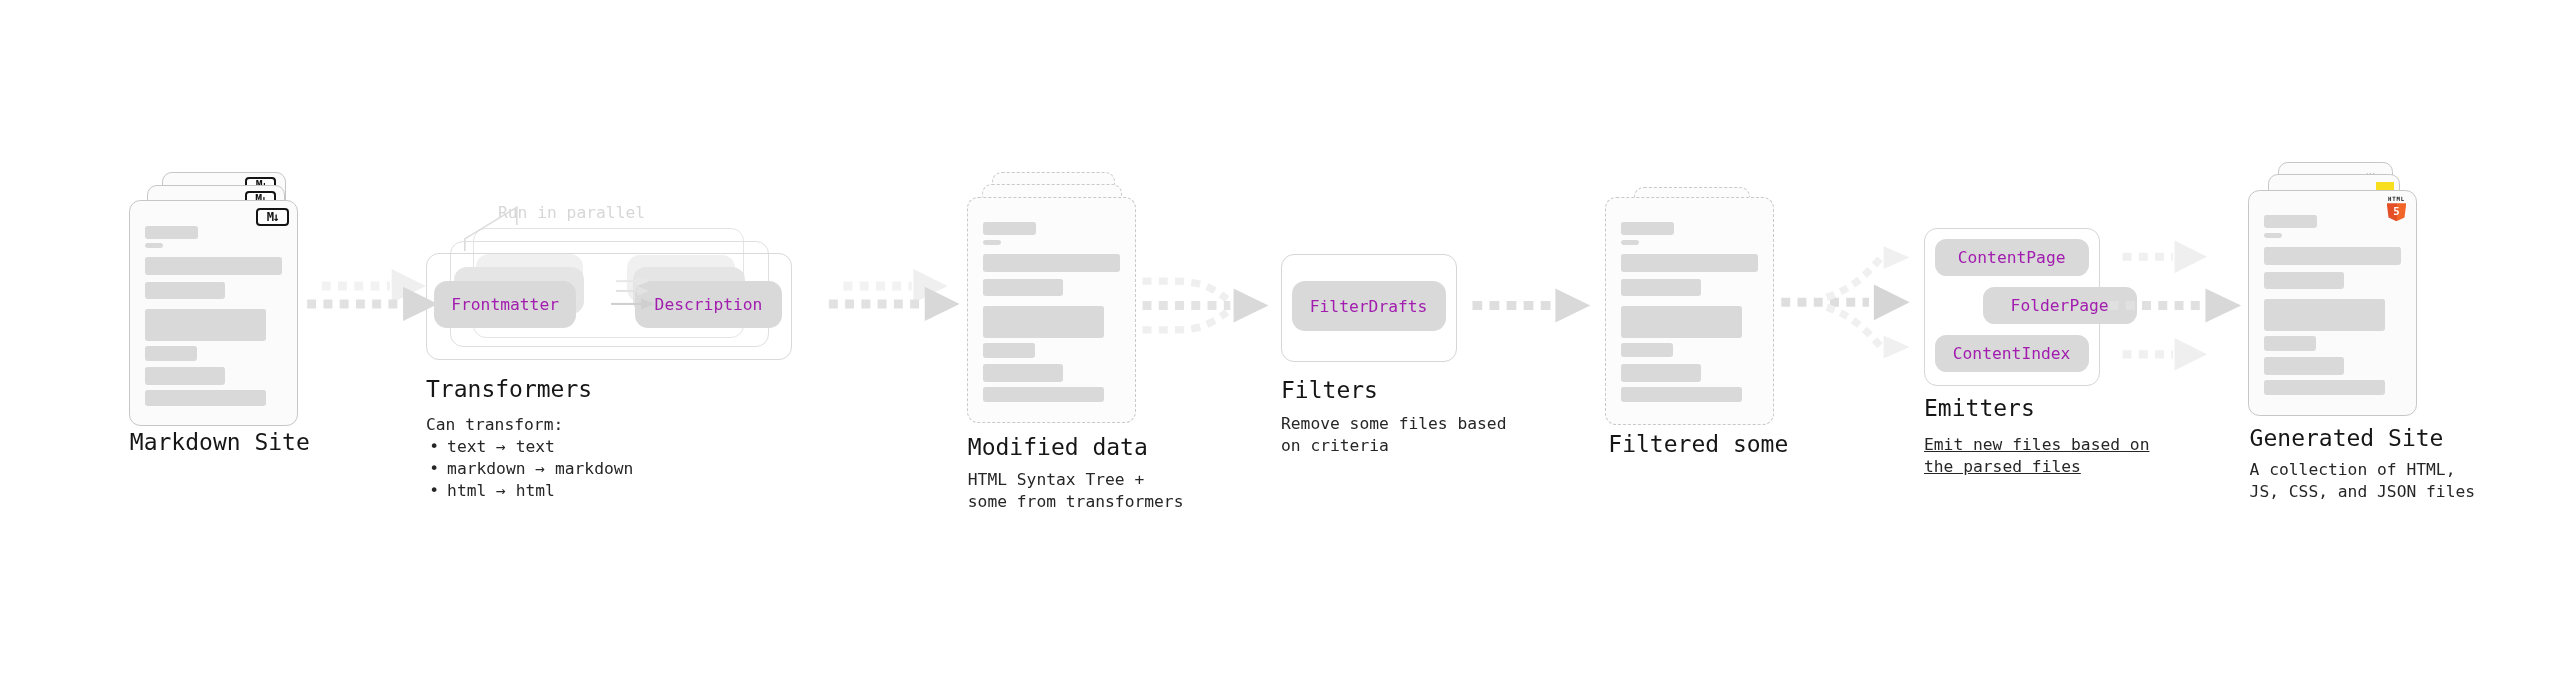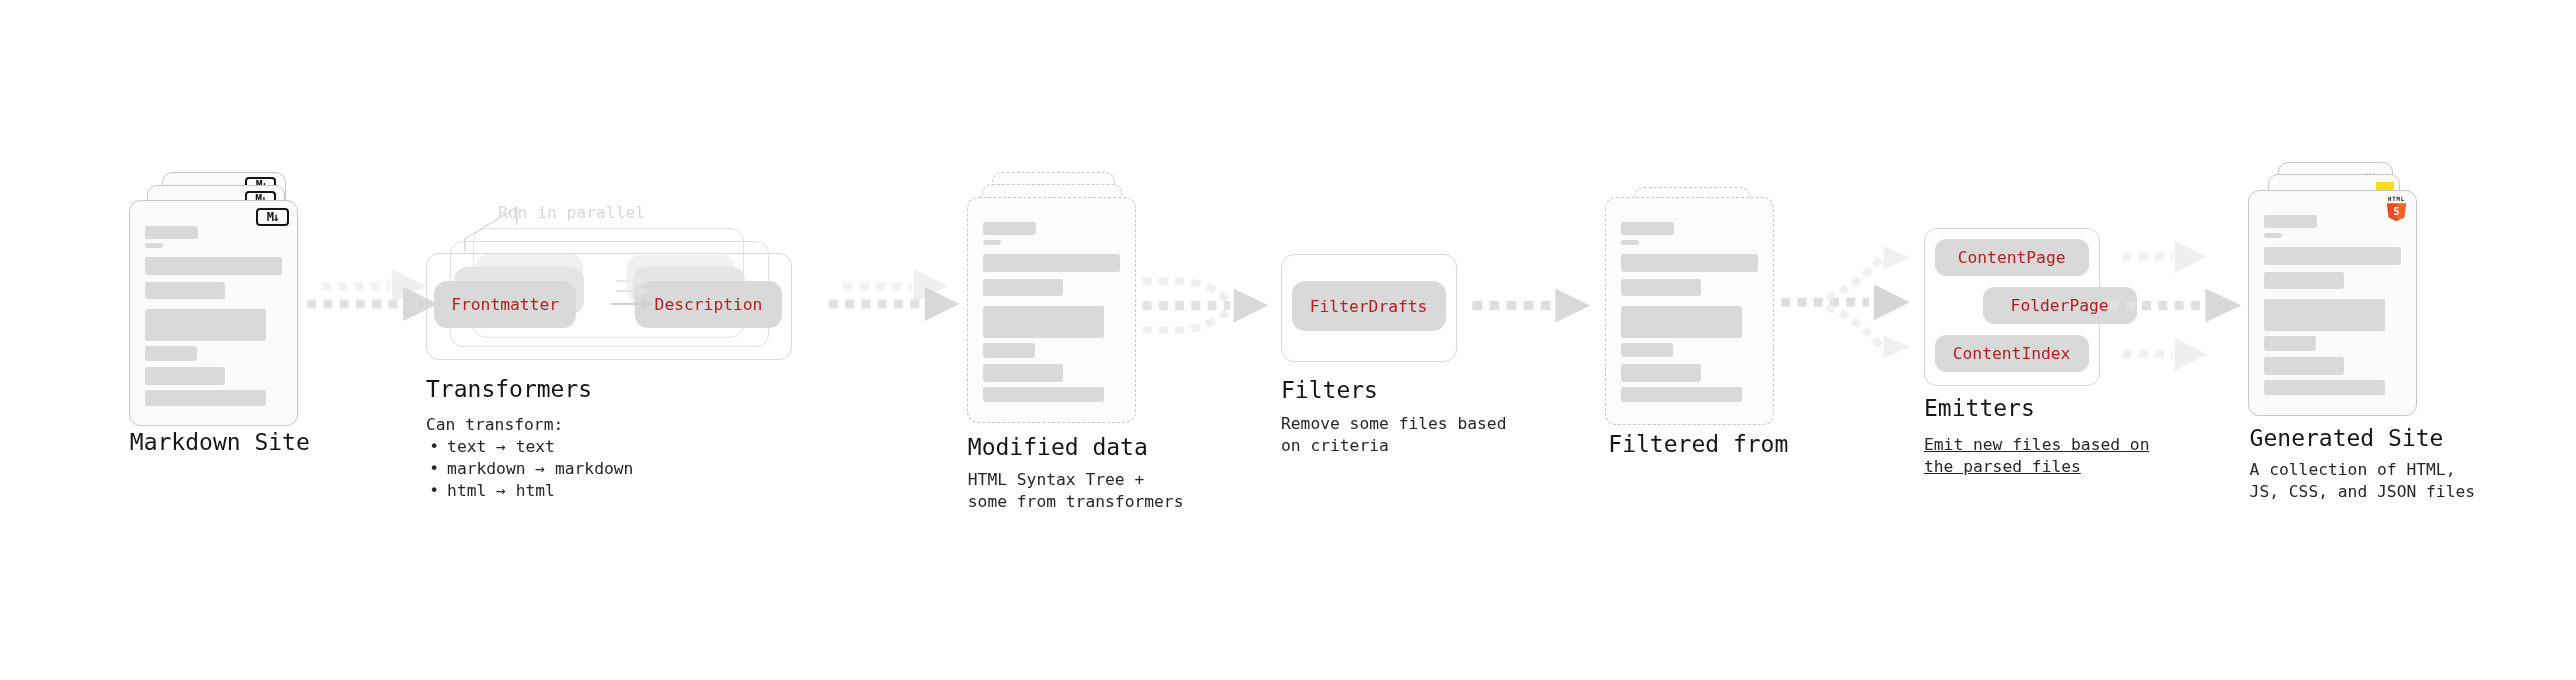--- a/index.html
+++ b/index.html
@@ -21,21 +21,21 @@
   .bars i:nth-child(6){top:145px;width:52px;height:14.6px;}
   .bars i:nth-child(7){top:166px;width:80px;height:18px;}
   .bars i:nth-child(8){top:189px;width:121px;height:15.4px;}
   
   .mdicon{position:absolute;background:#fff;border:2.4px solid #141414;border-radius:4.1px;
           color:#141414;font-weight:bold;display:flex;align-items:center;justify-content:center;
           letter-spacing:-1.6px;}
   .mdicon.lg{width:33px;height:18px;font-size:12.2px;right:8.1px;top:6.5px;}
   .mdicon.sm{width:31px;height:16.3px;font-size:11.4px;right:8.1px;top:4.9px;}
   
-  .pill{position:absolute;background:var(--c-pill_gray,#d9d9d9);border-radius:13px;color:#b91c1c;
+  .pill{position:absolute;background:var(--c-pill_gray,#d9d9d9);border-radius:13px;color:#a21caf;
         font-size:16.3px;display:flex;align-items:center;justify-content:center;white-space:nowrap;}
   .pill.ghost1{background:#e5e5e5;}
   .pill.ghost2{background:#f0f0f0;}
   .obox{position:absolute;border:1.6px solid #d9d9d9;border-radius:13px;background:transparent;}
   .obox.mid{border-color:#dfdfdf;}
   .obox.back{border-color:#e4e4e4;}
   
   .stage-title{position:absolute;font-size:23px;line-height:28px;font-weight:500;color:#161616;white-space:nowrap;}
   .stage-sub{position:absolute;font-size:16.3px;line-height:22px;color:#262626;white-space:nowrap;}
   .note{position:absolute;font-size:16.3px;line-height:22px;color:var(--c-note_gray,#d7d7d7);white-space:nowrap;}
@@ -150,21 +150,21 @@
         <i></i>
           <i></i>
           <i></i>
           <i></i>
           <i></i>
           <i></i>
           <i></i>
           <i></i>
       </div>
     </div>
-    <div class="stage-title" style="left:3.3px;top:243px;">Filtered from</div>
+    <div class="stage-title" style="left:3.3px;top:243px;">Filtered some</div>
   </div>
 
   <div class="stage" style="left:1924px;top:228px;width:195px;height:260px;">
     <div class="obox" style="left:0;top:0;width:176px;height:158px;border-color:#d6d6d6;background:#fff;"></div>
     <div class="pill" style="left:10.6px;top:10.6px;width:154px;height:37px;border-radius:11.4px;">ContentPage</div>
     <div class="pill" style="left:10.6px;top:59px;width:154px;height:37px;border-radius:11.4px;margin-left:48px;">FolderPage</div>
     <div class="pill" style="left:10.6px;top:107px;width:154px;height:37px;border-radius:11.4px;">ContentIndex</div>
     <div class="stage-title" style="left:0;top:166px;">Emitters</div>
     <div class="stage-sub" style="left:0;top:206px;text-decoration:underline;">
       <div>Emit new files based on</div>

